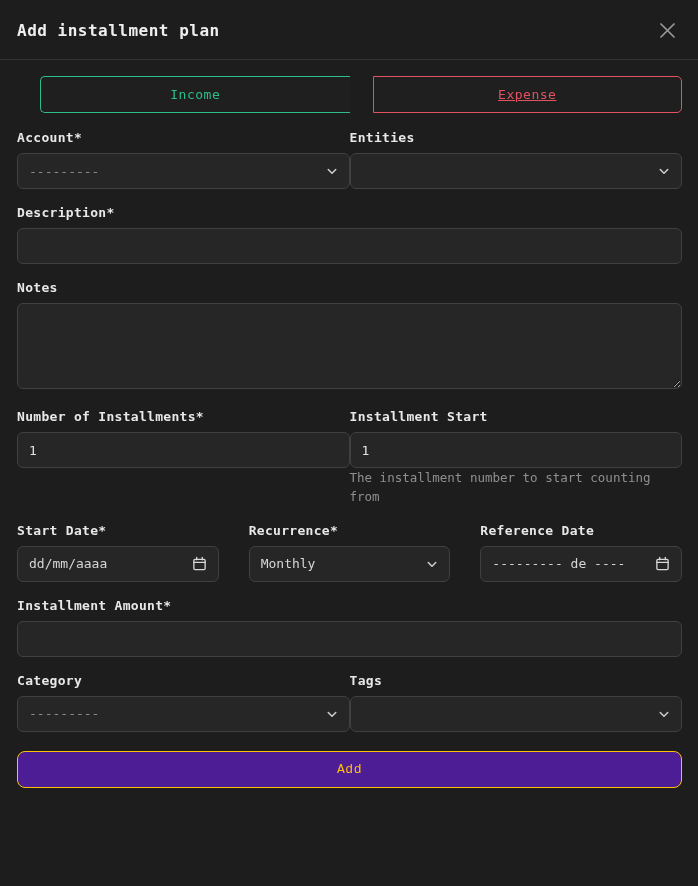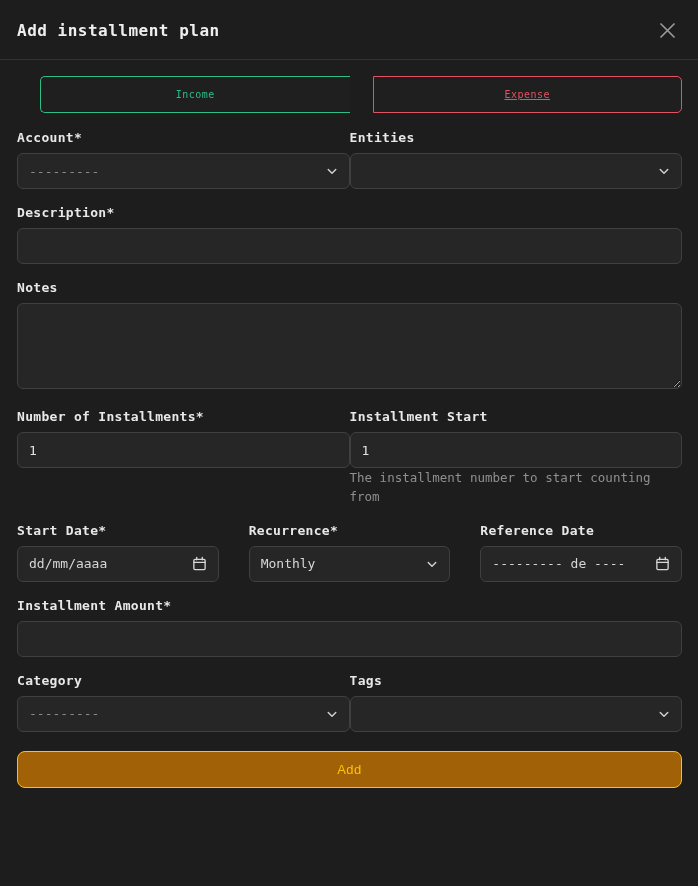--- a/index.html
+++ b/index.html
@@ -25,21 +25,21 @@
     font-size:16px;font-weight:700;color:#efefef;letter-spacing:.5px;
   }
   .close-btn{
     background:none;border:none;cursor:pointer;padding:4px;line-height:0;
   }
   .modal-body{padding:16px 16px 16px 17px;flex:1;}
   .type-toggle{
     display:grid;grid-template-columns:1fr 1fr;margin-bottom:17px;
   }
   .toggle-btn{
-    height:37px;background:#1f1f1f;font-family:inherit;font-size:10px;
+    height:37px;background:#1f1f1f;font-family:inherit;font-size:13px;
     cursor:pointer;letter-spacing:.5px;margin-left:23px;
   }
   .toggle-income{
     color:var(--income);border:1px solid var(--income);
     border-radius:5px 0 0 5px;border-right:none;
   }
   .toggle-expense{
     color:var(--expense);border:1px solid var(--expense);
     border-radius:0 5px 5px 0;
     text-decoration:underline;
@@ -71,22 +71,22 @@
     width:100%;height:86px;
     background:#262626;border:1px solid #404040;border-radius:6px;
     padding:8px 11px;font-family:inherit;font-size:13px;color:#e2e2e2;
     outline:none;resize:both;
   }
   .help-text{
     font-size:12.5px;line-height:1.55;color:#8f8f8f;
   }
   .add-btn{
     width:100%;height:37px;margin-top:3px;
-    background:#a16207;border:1px solid var(--accent);border-radius:8px;
-    color:var(--accent);font-family:Liberation Sans, sans-serif;font-size:13px;cursor:pointer;
+    background:#4c1d95;border:1px solid var(--accent);border-radius:8px;
+    color:var(--accent);font-family:Liberation Mono, monospace;font-size:13px;cursor:pointer;
     letter-spacing:.5px;
   }
 </style>
 </head>
 <body>
 
 <div class="modal">
 
   <div class="modal-header">
     <h1 class="modal-title">Add installment plan</h1>

